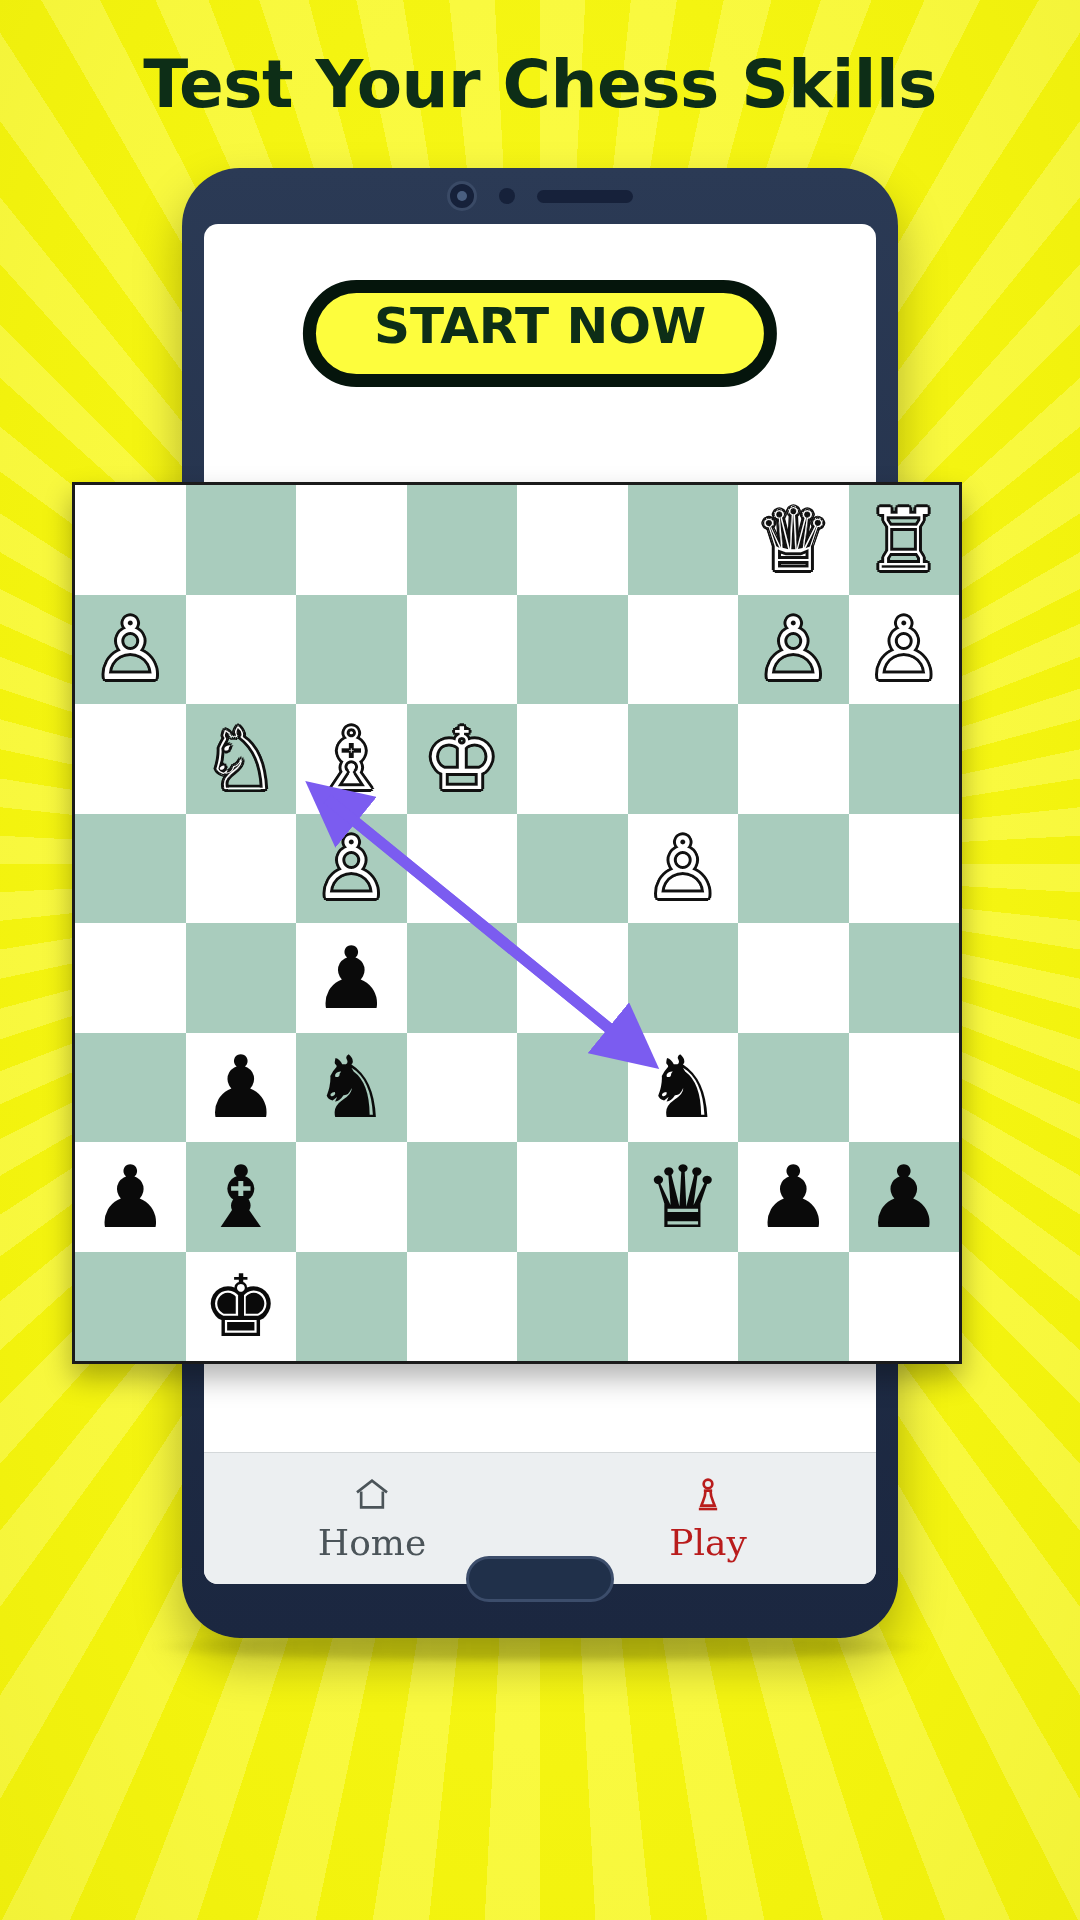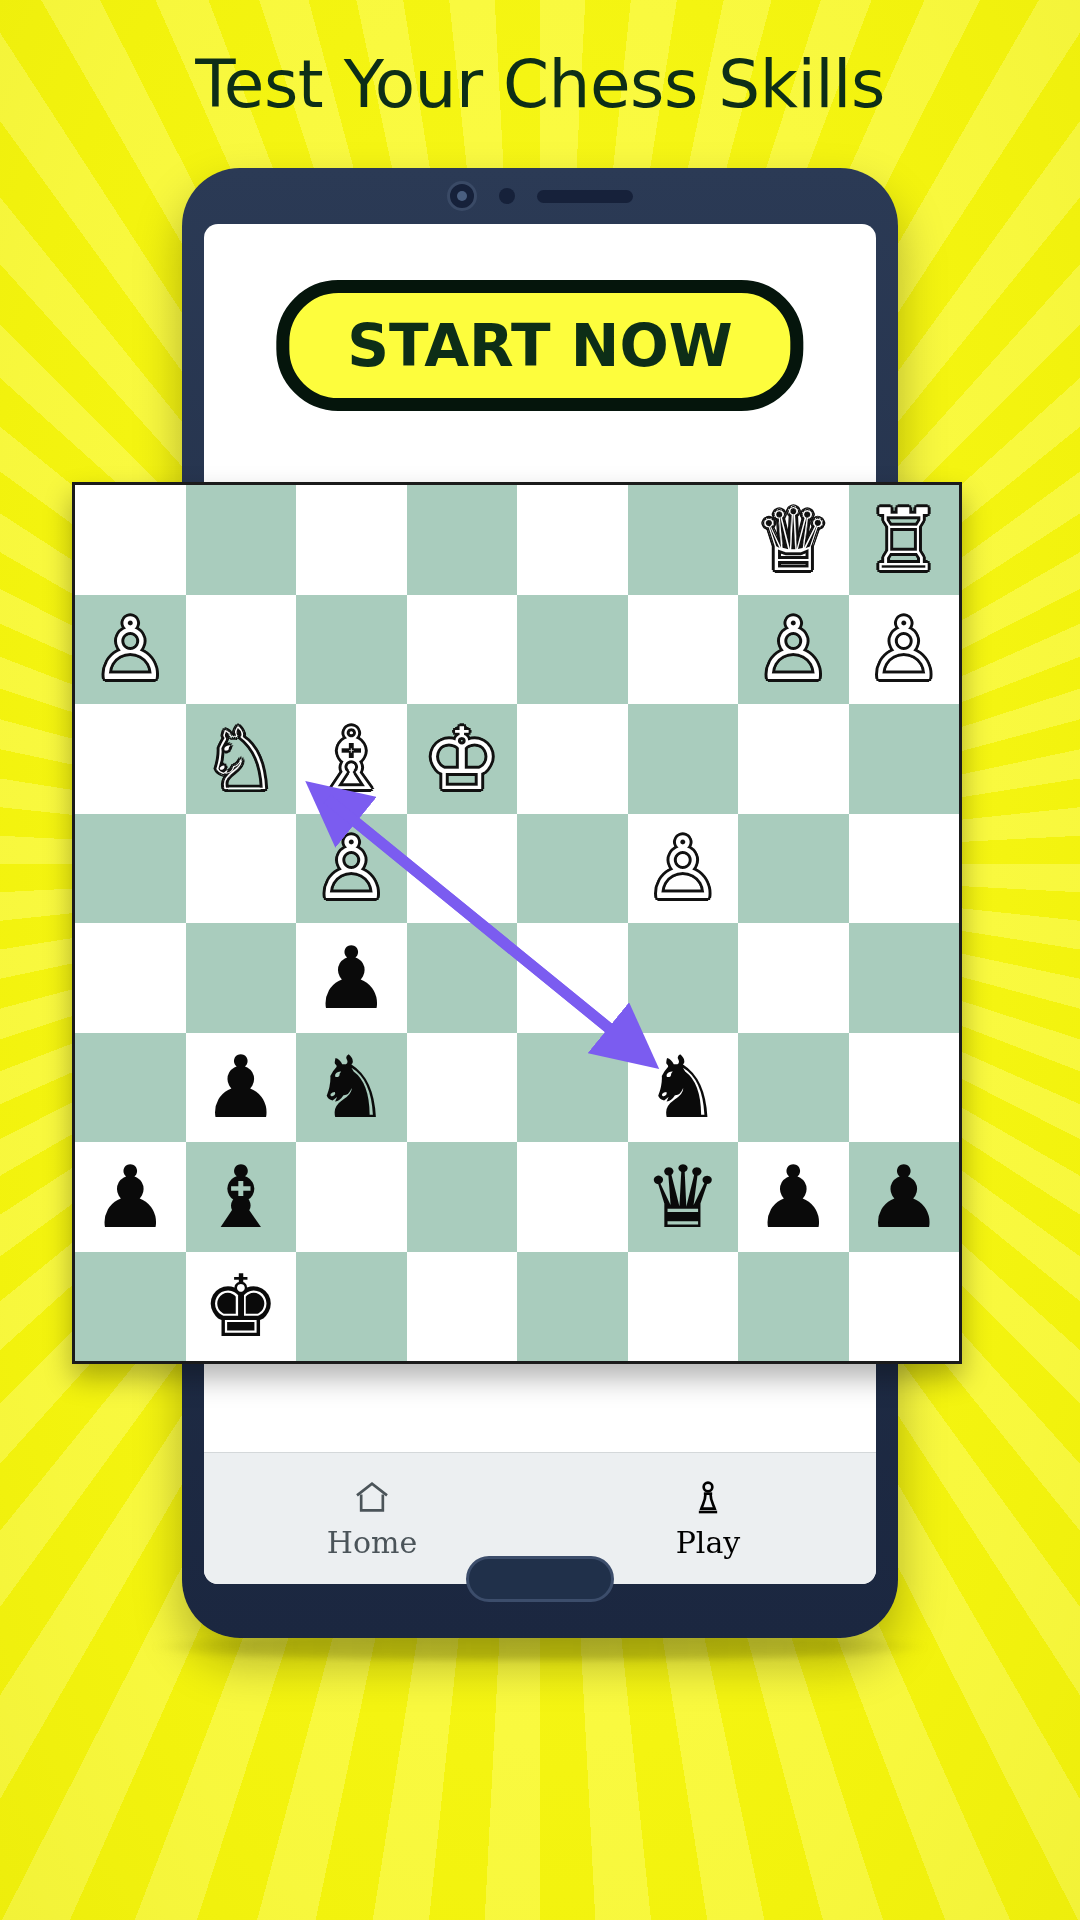--- a/index.html
+++ b/index.html
@@ -22,21 +22,21 @@
     position: absolute; inset: 0;
     background: radial-gradient(ellipse at 50% 45%, rgba(255,255,160,0.85) 0%, rgba(250,250,40,0.25) 42%, rgba(230,230,0,0.18) 75%, rgba(215,215,0,0.25) 100%);
     pointer-events: none;
   }
 
   .headline {
     position: absolute;
     top: 46px; left: 0; width: 1080px;
     text-align: center;
     font-size: 66px;
-    font-weight: normal;
+    font-weight: bold;
     color: #0d2e17;
     letter-spacing: -0.5px;
     z-index: 6;
     font-family: "DejaVu Sans", sans-serif;
   }
 
   
   .phone {
     position: absolute;
     left: 182px; top: 168px;
@@ -91,22 +91,22 @@
   .start-wrap {
     position: absolute;
     left: 50%; transform: translateX(-50%);
     top: 280px;
     z-index: 5;
   }
   .start-btn {
     background: #fdfd3d;
     border: 13px solid #05150c;
     border-radius: 62px;
-    padding: 24px 58px 22px 58px;
-    font-size: 58px;
+    padding: 8px 58px 22px 58px;
+    font-size: 50px;
     font-weight: bold;
     color: #0d2e17;
     font-family: "DejaVu Sans", sans-serif;
     letter-spacing: 0px;
     line-height: 1.02;
     white-space: nowrap;
   }
 
   
   .board-wrap {
@@ -153,24 +153,24 @@
     background: #eceff1;
     border-top: 1px solid #d4d8da;
     display: flex;
     align-items: center;
   }
   .nav-item {
     flex: 1;
     display: flex; flex-direction: column;
     align-items: center; justify-content: center;
     gap: 8px;
-    color: #000000;
+    color: #b91c1c;
   }
   .nav-item .nav-label {
-    font-size: 30px;
+    font-size: 36px;
     font-family: "DejaVu Serif", serif;
   }
   .nav-item.active { color: #4b5459; }
   .nav-icon svg { display: block; }
 </style>
 </head>
 <body>
 
 <div class="stage">
 

